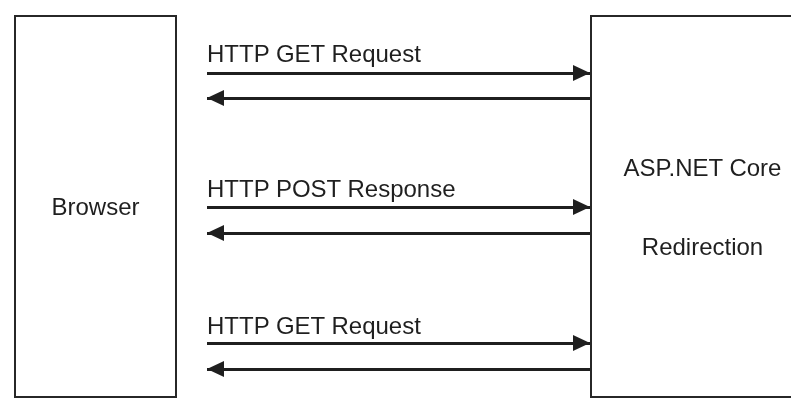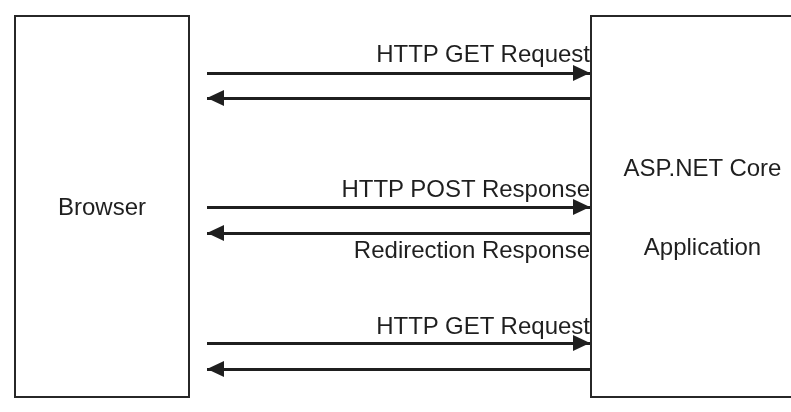--- a/index.html
+++ b/index.html
@@ -23,41 +23,41 @@
     background: #ffffff;
     display: flex;
     flex-direction: column;
     align-items: center;
     justify-content: center;
     text-align: center;
   }
   .left-box {
     left: 14px;
     top: 15px;
-    width: 176px;
+    width: 163px;
     height: 383px;
   }
   .right-box {
     left: 590px;
     top: 15px;
     width: 225px;
     height: 383px;
     gap: 48px;
   }
   .box-label {
     font-size: 24px;
     line-height: 31px;
     color: #1f1f1f;
     white-space: nowrap;
   }
   .msg-label {
     position: absolute;
     left: 207px;
     width: 383px;
-    text-align: right;
+    text-align: left;
     font-size: 24px;
     line-height: 26px;
     color: #1f1f1f;
     white-space: nowrap;
   }
   .msg-line {
     position: absolute;
     left: 207px;
     width: 383px;
     height: 3px;
@@ -83,35 +83,34 @@
 <body>
 
 <div class="diagram">
 
   <div class="box left-box">
     <span class="box-label">Browser</span>
   </div>
 
   <div class="box right-box">
     <span class="box-label">ASP.NET Core</span>
-    <span class="box-label">Application</span>
+    <span class="box-label">Redirection</span>
   </div>
 
   <div class="msg-label" style="top:41px">HTTP GET Request</div>
   <div class="msg-line" style="top:72px"></div>
   <div class="head head-right" style="top:65px"></div>
 
   <div class="msg-line" style="top:97px"></div>
   <div class="head head-left" style="top:90px"></div>
 
   <div class="msg-label" style="top:176px">HTTP POST Response</div>
   <div class="msg-line" style="top:206px"></div>
   <div class="head head-right" style="top:199px"></div>
 
-  <div class="msg-label" style="top:237px">Redirection Response</div>
   <div class="msg-line" style="top:232px"></div>
   <div class="head head-left" style="top:225px"></div>
 
   <div class="msg-label" style="top:313px">HTTP GET Request</div>
   <div class="msg-line" style="top:342px"></div>
   <div class="head head-right" style="top:335px"></div>
 
   <div class="msg-line" style="top:368px"></div>
   <div class="head head-left" style="top:361px"></div>
 

